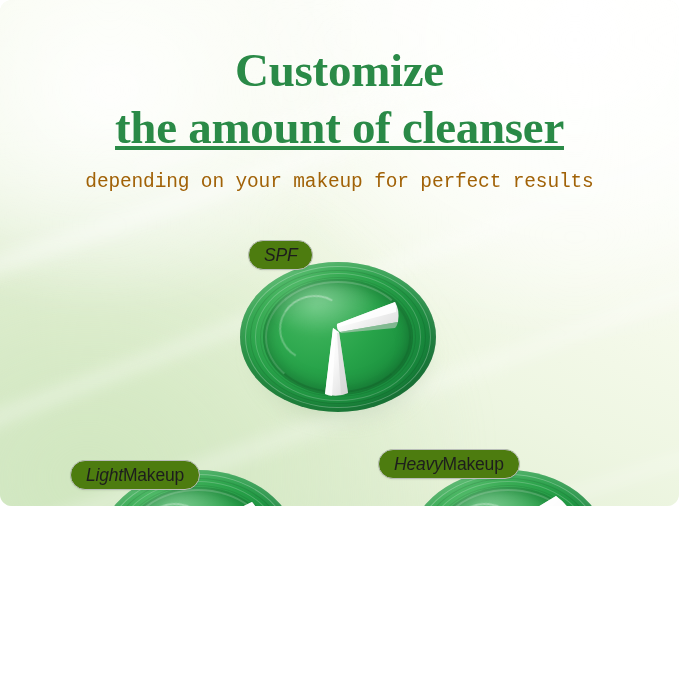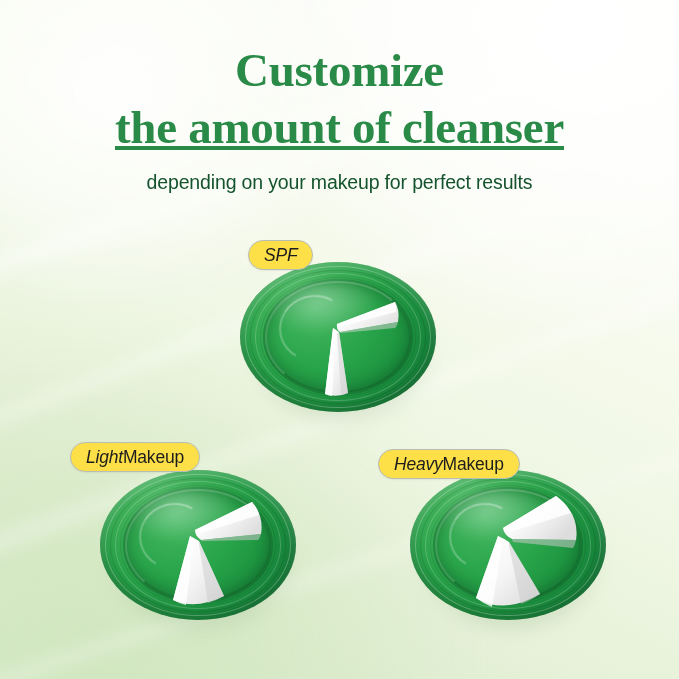--- a/index.html
+++ b/index.html
@@ -9,23 +9,24 @@
   body {
     width: 679px;
     height: 679px;
     overflow: hidden;
     font-family: "Liberation Sans", sans-serif;
   }
 
   #stage {
     position: relative;
     width: 679px;
-    height: 679px;
+    height: 506px;
     overflow: hidden;
     background: #f7faf1;
+    border-radius: 12px;
   }
 
   
   .bg-base {
     position: absolute;
     inset: 0;
     background:
       linear-gradient(205deg,
         #fdfefb 0%,
         #fbfdf6 18%,
@@ -87,23 +88,23 @@
     font-weight: 700;
     color: #2a8a47;
     font-size: 47px;
     line-height: 1.22;
     letter-spacing: -0.3px;
     margin: 0;
   }
   .headline .l2 { display: block; text-decoration: underline; }
   .subhead {
     margin: 14px 0 0 0;
-    font-family: Liberation Sans, sans-serif;
+    font-family: Liberation Mono, monospace;
     font-weight: 400;
-    color: #14532d;
+    color: #a16207;
     font-size: 19.5px;
     letter-spacing: -0.15px;
   }
 
   
   .jar {
     position: absolute;
     border-radius: 50%;
   }
   .jar-shadow {
@@ -204,21 +205,21 @@
   }
 
   
   .pill {
     position: absolute;
     display: inline-flex;
     align-items: center;
     justify-content: center;
     height: 28px;
     padding: 0 15px;
-    background: #fde047;
+    background: #4d7c0f;
     border: 1.4px solid #b9bdb8;
     border-radius: 999px;
     white-space: nowrap;
     font-size: 17.5px;
     color: #1d1d1d;
     letter-spacing: -0.2px;
     box-shadow: 0 1px 2px rgba(0,0,0,.06);
     z-index: 6;
   }
   .pill .em {
@@ -333,21 +334,21 @@
         <path d="M 101 70 L 161 64 Q 160 68 158 70 L 102 71 Z" fill="#cbcbcb" opacity=".55"></path>
       </g>
 
       <g>
         <path d="M 90 66 L 73 130 Q 96 140 124 126 L 99 71 Q 94 68 90 66 Z" fill="url(#cw2b)"></path>
         <path d="M 90 66 L 73 130 Q 80 134 86 135 L 94 69 Z" fill="#ffffff" opacity=".8"></path>
         <path d="M 99 71 L 124 126 Q 116 131 108 133 L 99 74 Z" fill="#cbcbcb" opacity=".5"></path>
       </g>
     </svg>
   </div>
-  <div class="pill" style="left:70px; top:442px;justify-content:center;">
+  <div class="pill" style="left:70px; top:460px;justify-content:center;">
     <span class="em">Light</span>
     <span class="rest">Makeup</span>
   </div>
 
   <div class="jar" style="left:410px; top:470px; width:196px; height:150px;">
     <div class="jar-shadow"></div>
     <div class="rim">
       <div class="rim-ring r1"></div>
       <div class="rim-ring r2"></div>
       <div class="rim-ring r3"></div>

